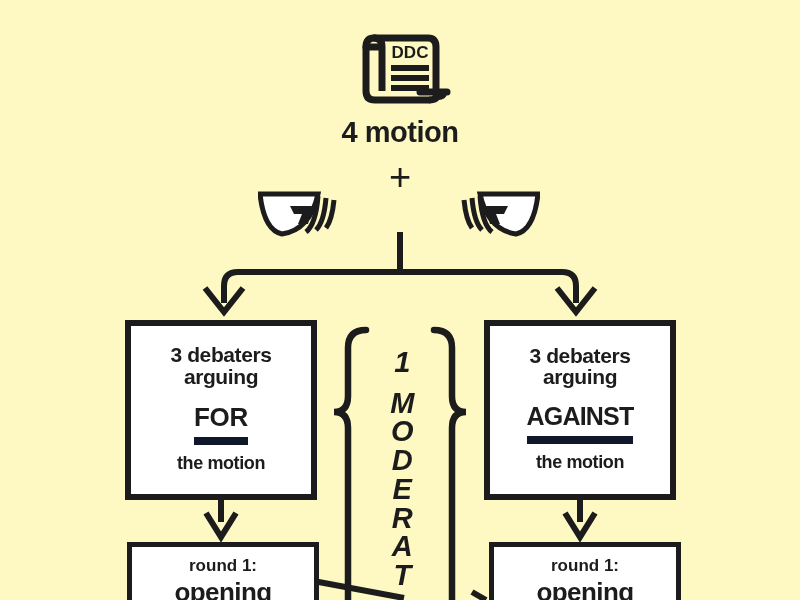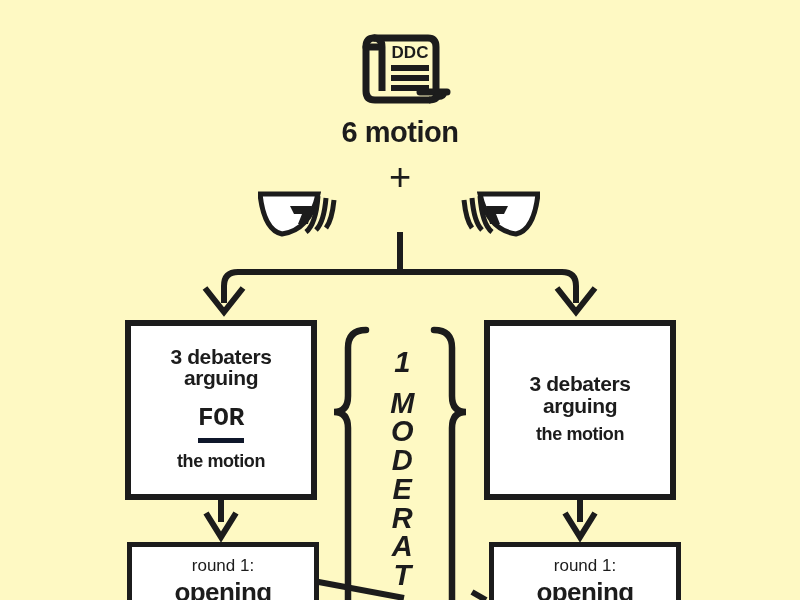--- a/index.html
+++ b/index.html
@@ -96,22 +96,21 @@
     letter-spacing: -0.4px;
   }
   .box-stance {
     margin-top: 17px;
     font-size: 26px;
     font-weight: 700;
     color: #1c1c1c;
     letter-spacing: -0.3px;
     line-height: 1;
     padding-bottom: 7px;
-    border-bottom: 5px solid #0f172a;
-    font-family: Liberation Mono, monospace;
+    border-bottom: 8px solid #0f172a;
   }
   #box-against .box-stance { font-size: 25px; letter-spacing: -0.8px; }
   .box-tail {
     margin-top: 9px;
     font-size: 18px;
     font-weight: 700;
     color: #1c1c1c;
     letter-spacing: -0.4px;
     line-height: 1;
   }
@@ -126,21 +125,21 @@
     display: flex;
     flex-direction: column;
     align-items: center;
     padding-top: 10px;
   }
   #round-box-left  { left: 127px; top: 542px; }
   #round-box-right { left: 489px; top: 542px; }
 
   .round-num {
     font-size: 17px;
-    font-weight: 400;
+    font-weight: 700;
     color: #1c1c1c;
     letter-spacing: 0px;
     line-height: 1;
   }
   .round-name {
     margin-top: 5px;
     font-size: 26px;
     font-weight: 700;
     color: #1c1c1c;
     letter-spacing: -0.6px;
@@ -217,21 +216,21 @@
     <path d="M68 64 L95 64" stroke="#1c1c1c" stroke-width="7" fill="none" stroke-linecap="round"></path>
     <path d="M77 72 Q86 72 86 64" stroke="#1c1c1c" stroke-width="7" fill="none"></path>
 
     <text x="58" y="30" font-family="Liberation Sans, sans-serif" font-size="17" font-weight="700" fill="#1c1c1c" text-anchor="middle">DDC</text>
 
     <path d="M39 40 L77 40" stroke="#1c1c1c" stroke-width="6" fill="none"></path>
     <path d="M39 50 L77 50" stroke="#1c1c1c" stroke-width="6" fill="none"></path>
     <path d="M39 60 L77 60" stroke="#1c1c1c" stroke-width="6" fill="none"></path>
   </svg>
 
-  <div class="abs" id="motion-label">6 motion</div>
+  <div class="abs" id="motion-label">4 motion</div>
 
   <div class="abs" id="plus-symbol">+</div>
 
   <svg class="abs" id="team-icon-left" viewBox="0 0 82 48" xmlns="http://www.w3.org/2000/svg">
     <path d="M2 4 L60 4 Q52 40 24 44 Q6 40 2 4 Z" fill="#ffffff" stroke="#1c1c1c" stroke-width="5"></path>
     <path d="M32 16 L54 16 L50 34 L40 34 L44 24 L36 24 Z" fill="#1c1c1c"></path>
     <path d="M60 6 Q58 34 48 42" fill="none" stroke="#1c1c1c" stroke-width="5"></path>
     <path d="M68 8 Q66 32 58 40" fill="none" stroke="#1c1c1c" stroke-width="5"></path>
     <path d="M76 10 Q74 30 68 38" fill="none" stroke="#1c1c1c" stroke-width="5"></path>
   </svg>
@@ -254,20 +253,21 @@
     </div>
     <div class="box-stance">FOR</div>
     <div class="box-tail">the motion</div>
   </div>
 
   <div class="abs side-box" id="box-against">
     <div class="box-head">
       <span>3 debaters</span><br>
       <span>arguing</span>
     </div>
+    <div class="box-stance">AGAINST</div>
     <div class="box-tail">the motion</div>
   </div>
 
   <div class="abs" id="moderator-group">
     <div id="moderator-text">
       <span class="mchar">1</span>
       <span class="mchar gap">M</span>
       <span class="mchar">O</span>
       <span class="mchar">D</span>
       <span class="mchar">E</span>

